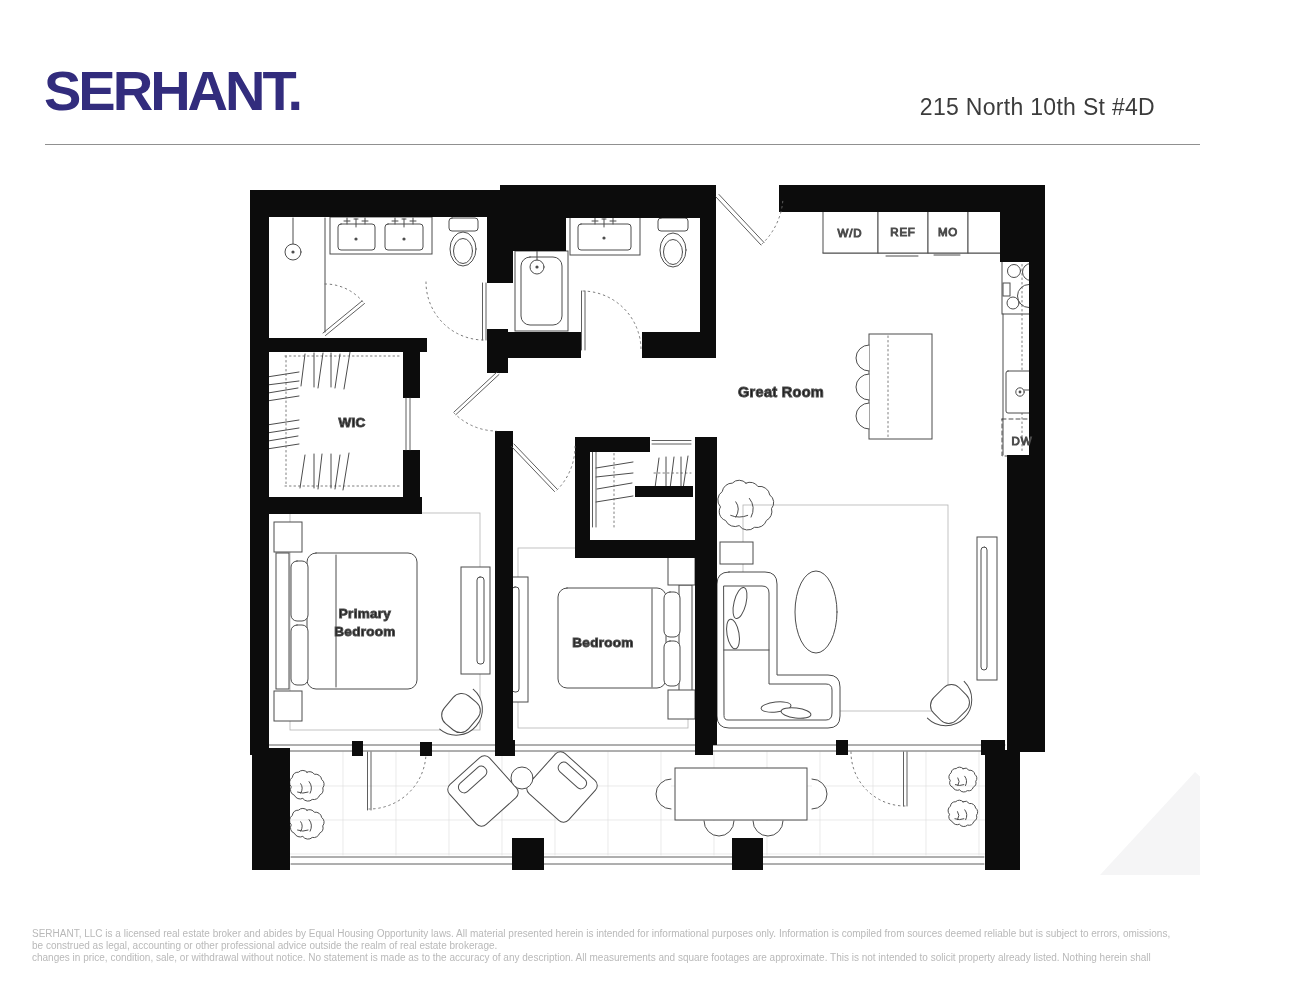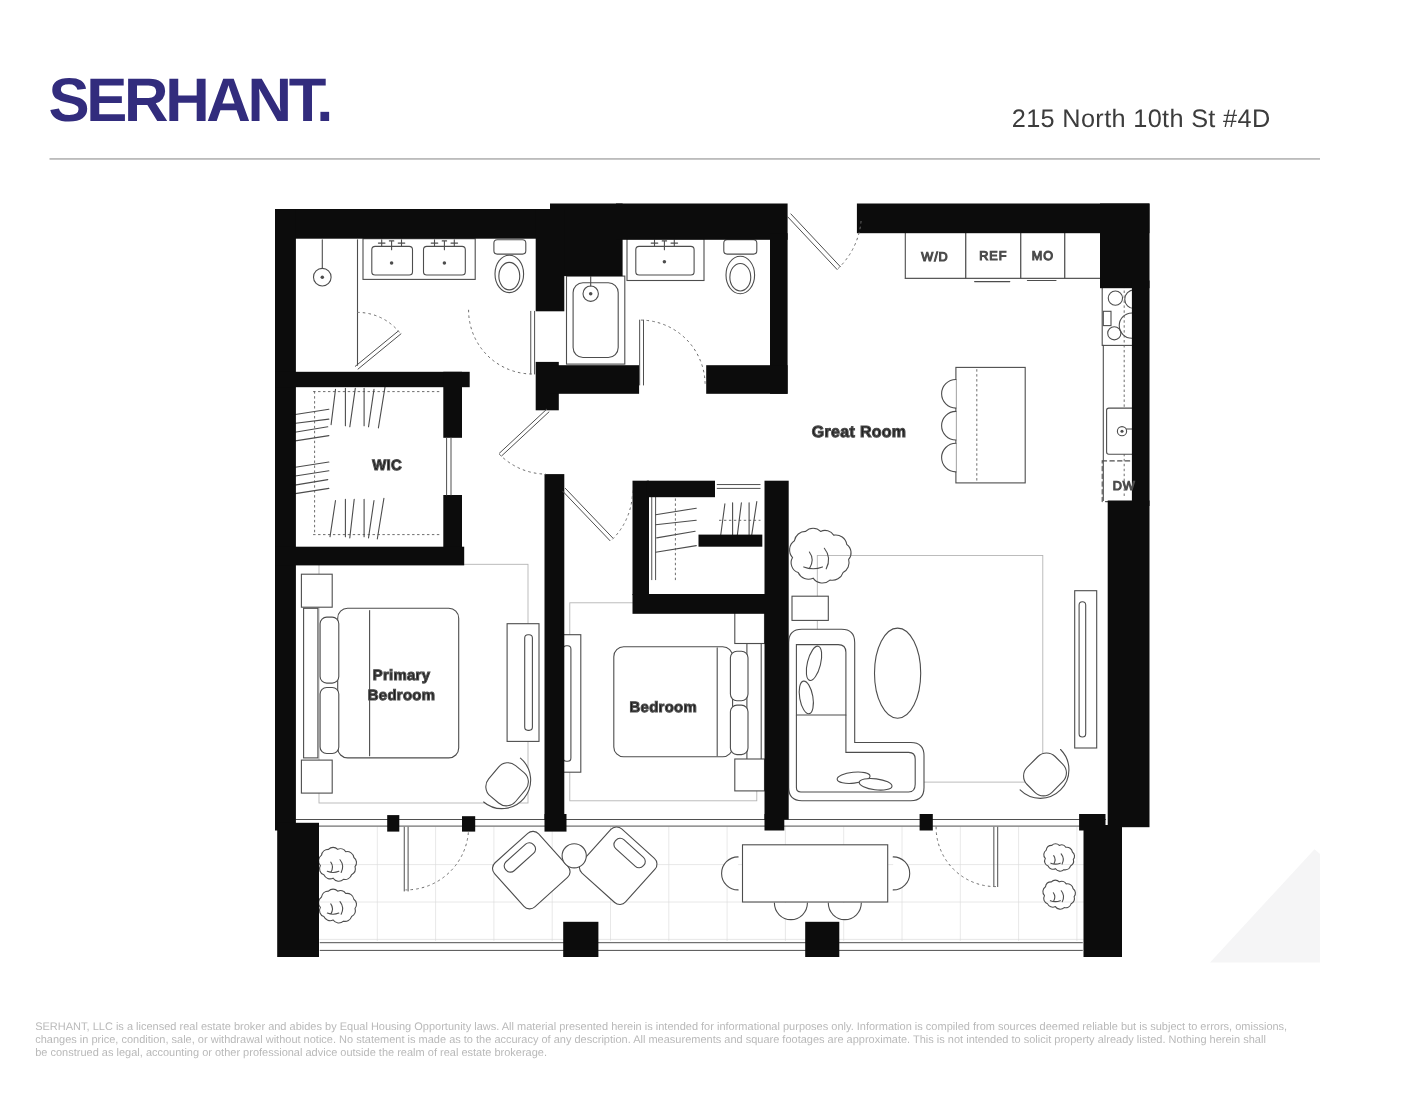--- a/index.html
+++ b/index.html
@@ -319,17 +319,17 @@
         <text class="room" x="352" y="427">WIC</text>
         <text class="room" x="365" y="618">Primary</text>
         <text class="room" x="365" y="636">Bedroom</text>
         <text class="room" x="603" y="647">Bedroom</text>
       </g>
     </g>
   </svg>
 
   <div class="footer">
     <div>SERHANT, LLC is a licensed real estate broker and abides by Equal Housing Opportunity laws. All material presented herein is intended for informational purposes only. Information is compiled from sources deemed reliable but is subject to errors, omissions,</div>
+    <div>be construed as legal, accounting or other professional advice outside the realm of real estate brokerage.</div>
     <div>changes in price, condition, sale, or withdrawal without notice. No statement is made as to the accuracy of any description. All measurements and square footages are approximate. This is not intended to solicit property already listed. Nothing herein shall</div>
-    <div>be construed as legal, accounting or other professional advice outside the realm of real estate brokerage.</div>
   </div>
 
 </div>
 
 </body></html>

